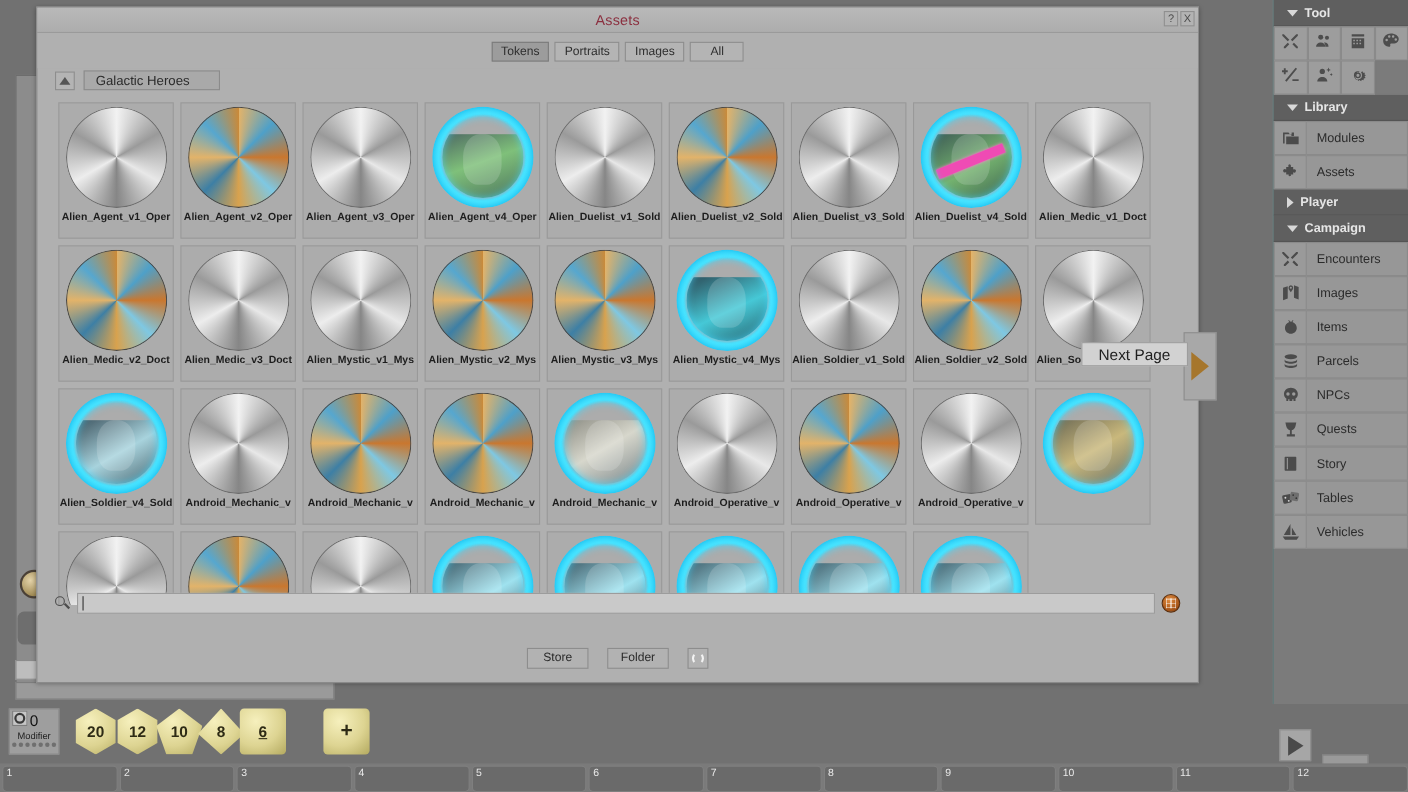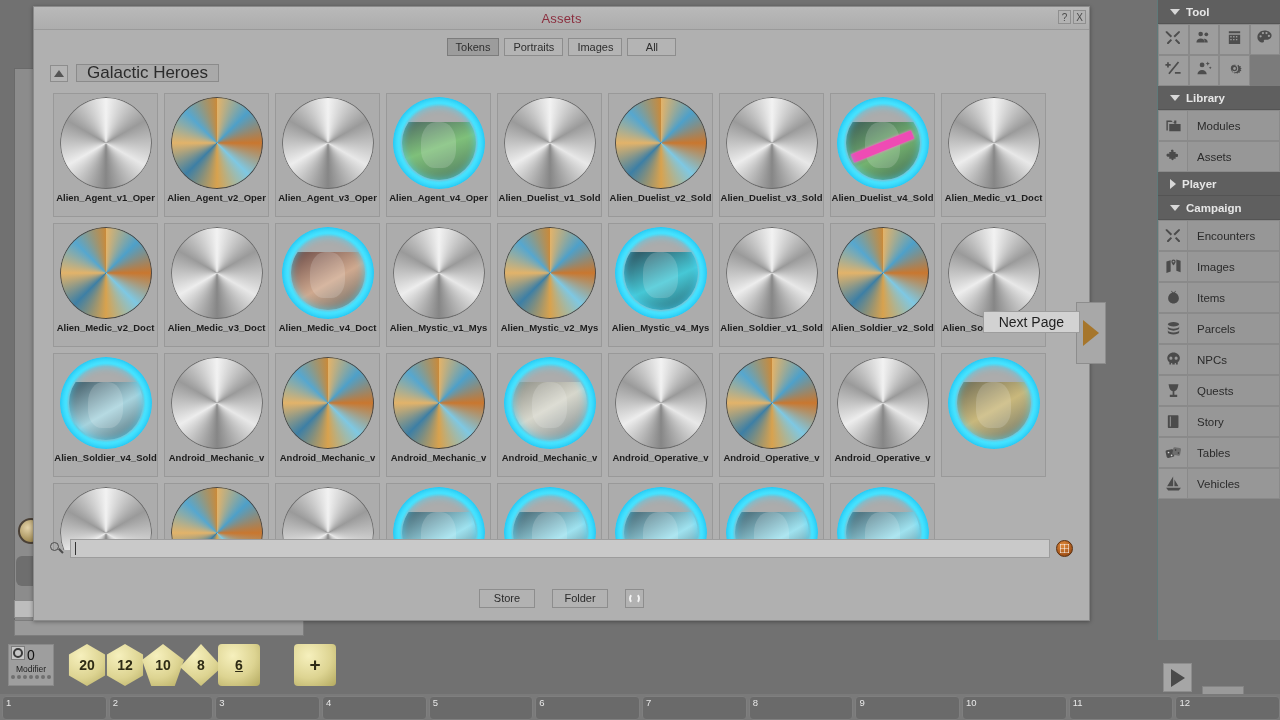--- a/index.html
+++ b/index.html
@@ -77,22 +77,22 @@
   }
   .up-btn {
     width: 18px; height: 17px; background: #b4b4b4; border: 1px solid #8d8d8d;
     display: flex; align-items: center; justify-content: center; cursor: pointer;
   }
   .up-tri {
     width: 0; height: 0; border-left: 5px solid transparent;
     border-right: 5px solid transparent; border-bottom: 7px solid #555;
   }
   .folder-crumb {
-    min-width: 124px; height: 18px; line-height: 16px; text-align: center;
-    font-size: 17px; color: #2b2b2b; padding: 0 10px;
+    min-width: 124px; height: 18px; line-height: 16px; 
+    font-size: 12px; color: #2b2b2b; padding: 0 10px;
     background: #a9a9a9; border: 1px solid #8b8b8b; cursor: pointer;
   }
 
   
   .grid-wrap {
     position: relative;
     margin: 4px 16px 0 16px;
     height: 460px; overflow: hidden;
   }
   .grid {
@@ -487,47 +487,47 @@
                 </div>
                 <div class="ring silver"></div>
               </div>
               <div class="cap">Alien_Medic_v3_Doct</div>
             </div>
           </div>
           <div class="cell">
             <div class="cell-inner">
               <div class="tok">
                 <div class="art art-pos">
-                  <div class="face f-medic"></div>
-                </div>
-                <div class="ring glow"></div>
-              </div>
-              <div class="cap">Alien_Medic_v4_Doct</div>
-            </div>
-          </div>
-          <div class="cell">
-            <div class="cell-inner">
-              <div class="tok">
-                <div class="art art-pos">
                   <div class="face f-mystic"></div>
                 </div>
                 <div class="ring silver"></div>
               </div>
               <div class="cap">Alien_Mystic_v1_Mys</div>
             </div>
           </div>
           <div class="cell">
             <div class="cell-inner">
               <div class="tok">
                 <div class="art art-pos">
                   <div class="face f-mystic"></div>
                 </div>
                 <div class="ring ornate"></div>
               </div>
               <div class="cap">Alien_Mystic_v2_Mys</div>
+            </div>
+          </div>
+          <div class="cell">
+            <div class="cell-inner">
+              <div class="tok">
+                <div class="art art-pos">
+                  <div class="face f-mystic"></div>
+                </div>
+                <div class="ring ornate"></div>
+              </div>
+              <div class="cap">Alien_Mystic_v3_Mys</div>
             </div>
           </div>
           <div class="cell">
             <div class="cell-inner">
               <div class="tok">
                 <div class="art art-pos">
                   <div class="face f-mystic"></div>
                 </div>
                 <div class="ring glow"></div>
               </div>

